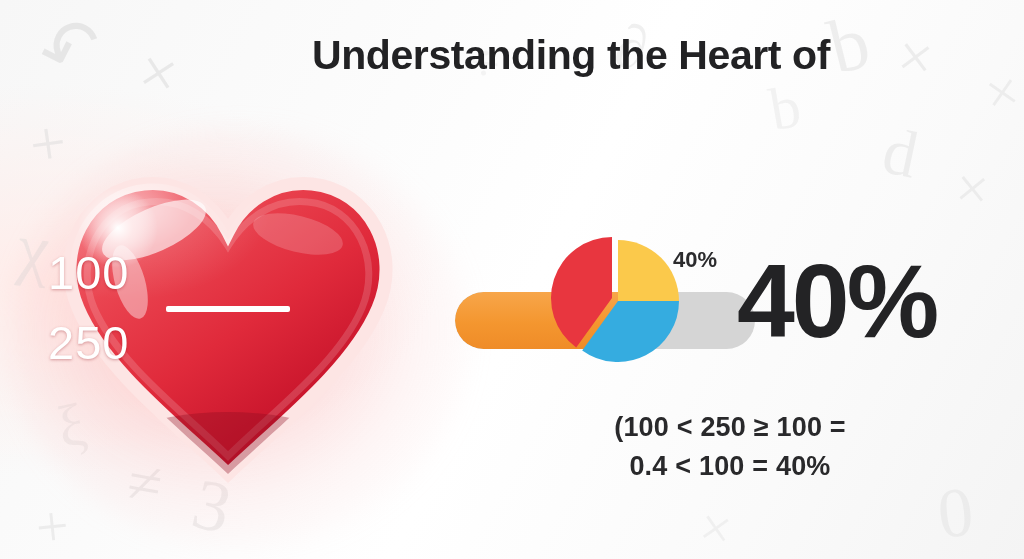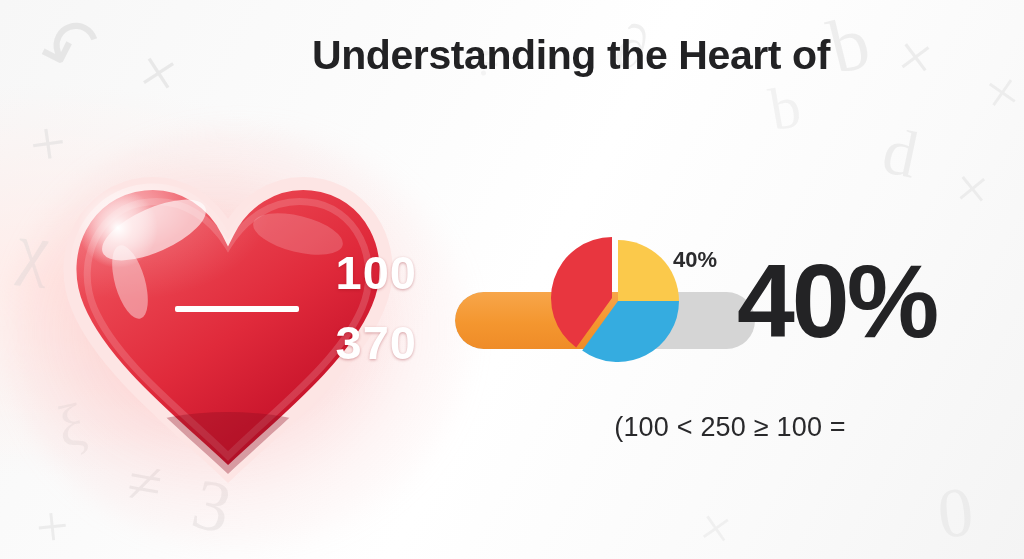--- a/index.html
+++ b/index.html
@@ -59,26 +59,26 @@
     top: 156px;
     width: 360px;
     height: 330px;
   }
   .heart-shape {
     position: absolute;
     inset: 0;
   }
   #heart-fraction {
     position: absolute;
-    left: 9px;
+    left: 0;
     top: 92px;
     width: 360px;
-    text-align: right;
+    text-align: left;
     color: #ffffff;
-    font-weight: 700;
+    font-weight: 400;
     text-shadow: 0 1px 3px rgba(140,10,20,0.35);
   }
   #heart-fraction .num,
   #heart-fraction .den {
     font-size: 47px;
     letter-spacing: 1px;
     line-height: 1.08;
   }
   #heart-fraction .bar {
     width: 124px;
@@ -157,21 +157,21 @@
   }
 
   
   #formula {
     position: absolute;
     left: 540px;
     top: 408px;
     width: 380px;
     text-align: center;
     color: #29292b;
-    font-weight: 400;
+    font-weight: 700;
     font-size: 27px;
     line-height: 1.46;
     letter-spacing: 0.2px;
   }
   #formula .fline { display: block; }
 </style>
 </head>
 <body>
 
 <div id="canvas">
@@ -260,21 +260,21 @@
 
         <ellipse cx="180" cy="322" rx="150" ry="66" fill="#8e0b20" opacity="0.34"></ellipse>
       </g>
 
       <circle cx="70" cy="72" r="40" fill="url(#sparkle)"></circle>
     </svg>
 
     <div id="heart-fraction">
       <div class="num">100</div>
       <div class="bar"></div>
-      <div class="den">370</div>
+      <div class="den">250</div>
     </div>
   </div>
 
   <div id="progress-track">
     <div id="progress-fill" style="width: 64%;"></div>
   </div>
 
   <svg id="pie" viewBox="0 0 146 146">
 
     <path d="M 73 73 L 73 12 A 61 61 0 0 1 134 73 Z" fill="#fbc94b"></path>
@@ -285,15 +285,16 @@
       <path d="M 73 73 L 37.2 122.4 A 61 61 0 0 1 73 12 Z" fill="#e8363f"></path>
     </g>
   </svg>
 
   <div id="pie-label">40%</div>
 
   <div id="big-percent">40%</div>
 
   <div id="formula">
     <span class="fline">(100 &lt; 250 ≥ 100 =</span>
+    <span class="fline">0.4 &lt; 100 = 40%</span>
   </div>
 
 </div>
 
 </body></html>

